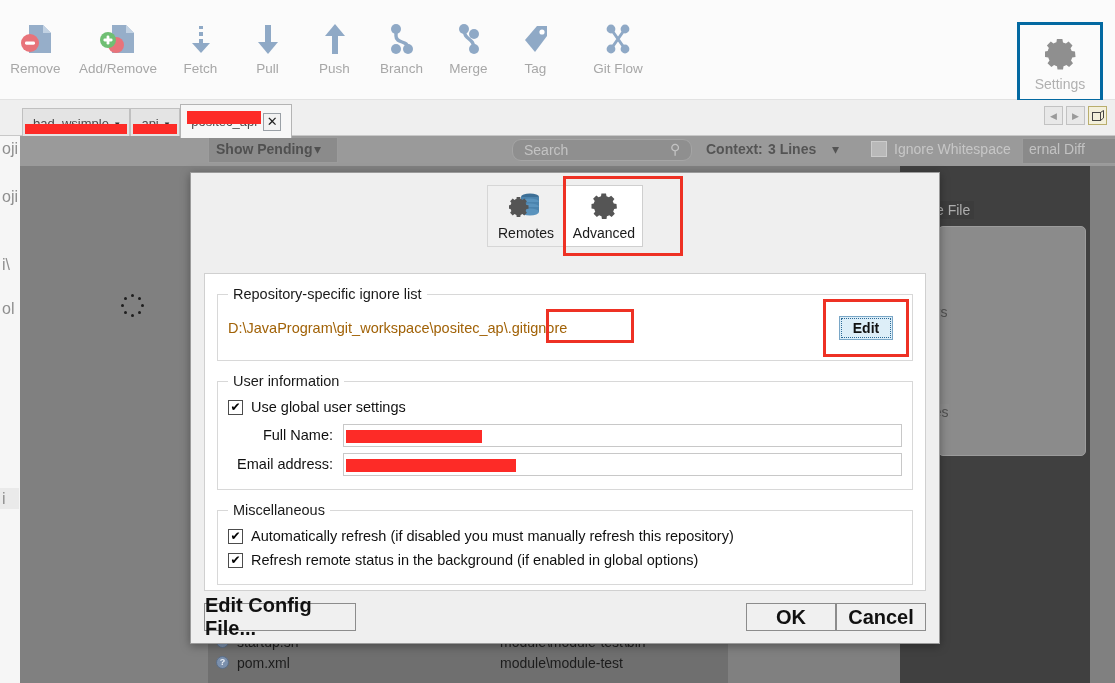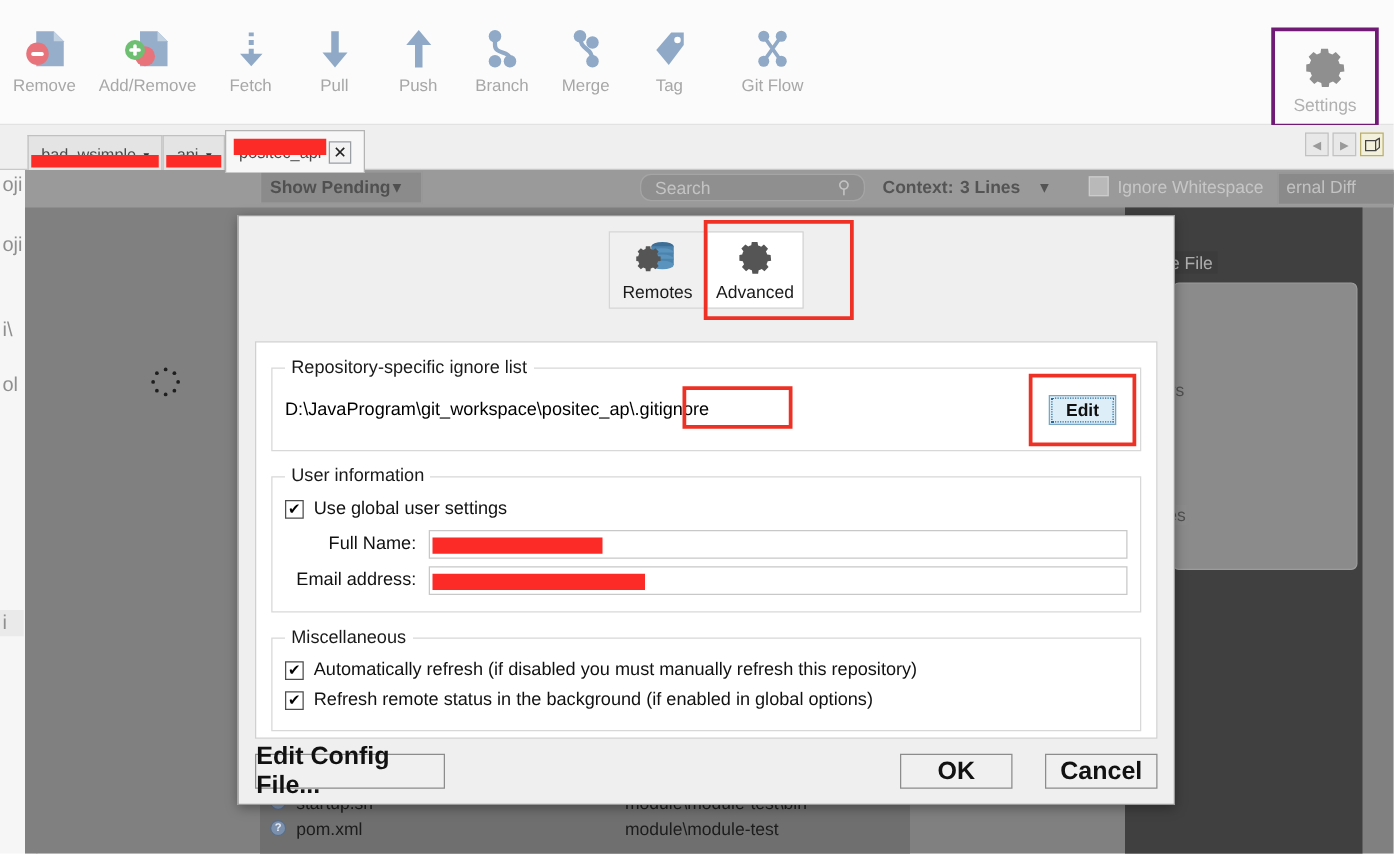--- a/index.html
+++ b/index.html
@@ -21,21 +21,21 @@
     width: 67px; display: flex; flex-direction: column; align-items: center;
     cursor: default;
   }
   .tb-item.wide { width: 98px; }
   .tb-icon { height: 42px; display: flex; align-items: center; justify-content: center; }
   .tb-label { font-size: 13.5px; color: #a7a7a7; margin-top: 1px; white-space: nowrap; }
   .settings-btn {
     position: absolute; right: 12px; top: 22px;
     width: 86px; height: 80px;
     display: flex; flex-direction: column; align-items: center; justify-content: center;
-    border: 3px solid #701a75;
+    border: 3px solid #0369a1;
     background: #fbfbfb;
   }
   .settings-btn .tb-label { font-size: 14px; color: #b0b0b0; }
 
   
   .tabbar {
     position: absolute; left: 0; top: 100px; width: 1115px; height: 36px;
     background: #efefef; border-bottom: 1px solid #c8c8c8;
   }
   .tabs { position: absolute; left: 22px; top: 4px; display: flex; align-items: flex-end; }
@@ -128,21 +128,21 @@
   .dlg-content {
     position: absolute; left: 13px; top: 100px; right: 13px; bottom: 52px;
     background: #ffffff; border: 1px solid #d0d0d0;
   }
   fieldset {
     border: 1px solid #d8d8d8; margin: 12px 12px 0 12px; padding: 6px 10px 12px 10px;
     position: relative;
   }
   legend { font-size: 14.5px; color: #1a1a1a; padding: 0 5px; }
   .ignore-row { display: flex; align-items: center; height: 40px; position: relative; }
-  .ignore-path { font-size: 14.5px; color: #000000; white-space: nowrap; }
+  .ignore-path { font-size: 14.5px; color: #a16207; white-space: nowrap; }
   .path-highlight {
     position: absolute; left: 318px; top: 1px; width: 88px; height: 34px;
     border: 3px solid #ee3124; pointer-events: none;
   }
   .edit-wrap { position: absolute; right: -7px; top: -9px; width: 86px; height: 58px; border: 3px solid #ee3124; display:flex; align-items:center; justify-content:center; background:#fff;}
   .edit-btn {
     width: 54px; height: 24px; background: #ddeef8; border: 1px solid #7aa7c7;
     outline: 1px dotted #2c6a96; outline-offset: -3px;
     font-size: 14px; font-weight: bold; color: #111;
     display: flex; align-items: center; justify-content: center;
@@ -161,21 +161,21 @@
   }
   .field-redact { position: absolute; left: 2px; top: 5px; height: 13px; background: #fd2b27; }
 
   .dlg-footer { position: absolute; left: 13px; right: 13px; bottom: 10px; height: 30px; }
   .btn {
     height: 28px; background: #f0f0f0; border: 1px solid #8c8c8c;
     font-size: 20px; font-weight: bold; color: #111;
     display: flex; align-items: center; justify-content: center;
   }
   #edit-config-file { position: absolute; left: 0; top: 0; width: 152px; }
-  #ok-button { position: absolute; right: 116px; top: 0; width: 90px; text-align: right; }
+  #ok-button { position: absolute; right: 90px; top: 0; width: 90px; text-align: right; }
   #cancel-button { position: absolute; right: 0; top: 0; width: 90px; }
 </style>
 </head>
 <body>
 
 <div id="app">
 
   <div class="toolbar">
     <div class="tb-items">
 

